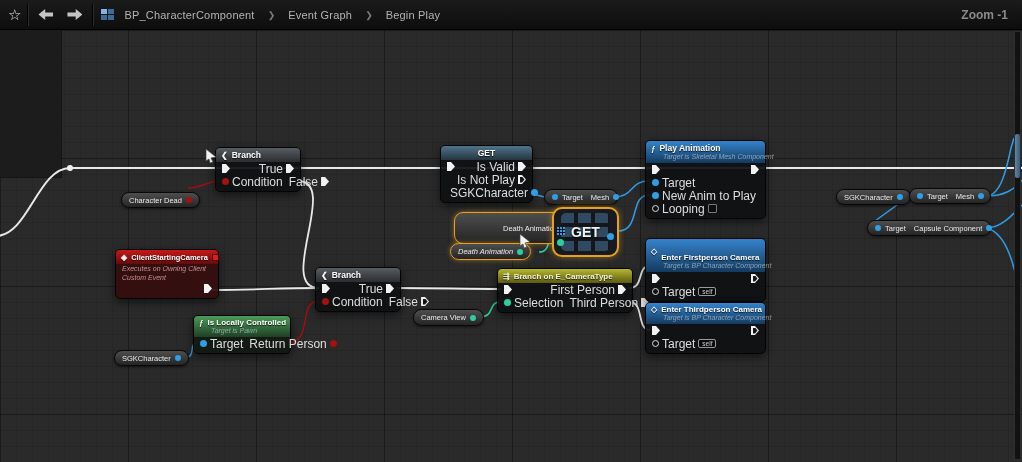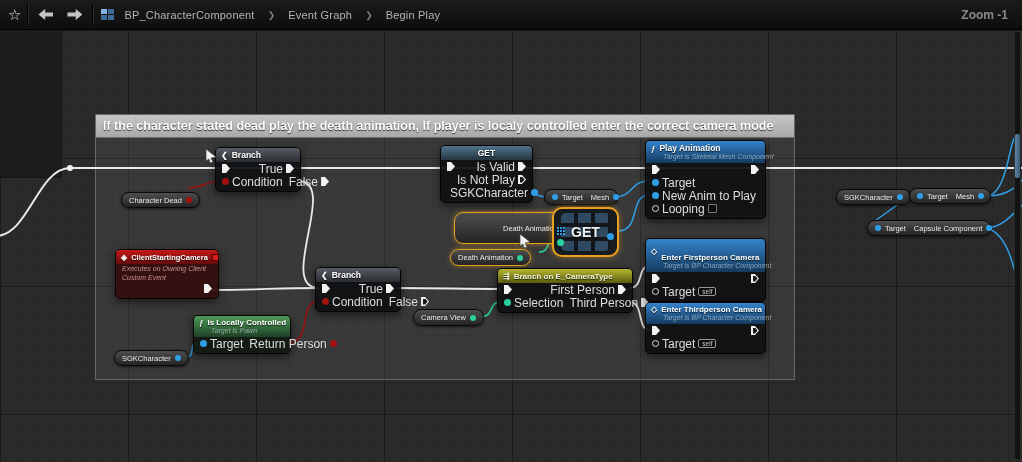--- a/index.html
+++ b/index.html
@@ -134,25 +134,20 @@
     <span class="crumb-sep">❯</span>
     <span class="crumb">Event Graph</span>
     <span class="crumb-sep">❯</span>
     <span class="crumb">Begin Play</span>
     <span class="tb-zoom">Zoom -1</span>
   </div>
 
   <div class="canvas"></div>
   <div class="dark-panel"></div>
 
-  <div class="comment">
-    <div class="comment-hdr">
-      <span class="comment-title">If the character stated dead play the death animation, If player is localy controlled enter the correct camera mode</span>
-    </div>
-  </div>
 
   <svg id="wires" width="1022" height="462">
     <g fill="none">
 
       <path d="M -4,236 C 28,236 38,168 70,168" stroke="#e9e9e9" stroke-width="2"></path>
       <circle cx="70" cy="168" r="3" fill="#f2f2f2"></circle>
       <path d="M 70,168 L 1022,168" stroke="#e9e9e9" stroke-width="2"></path>
 
       <path d="M 298,181 C 340,181 276,288 319,288" stroke="#e9e9e9" stroke-width="1.8"></path>
       <path d="M 212,290 C 258,290 276,288 319,288" stroke="#e9e9e9" stroke-width="1.8"></path>
@@ -233,21 +228,21 @@
     <span class="sp" style="flex:1"></span>
     <span>Mesh</span>
     <span class="pd c-blue"></span>
   </div>
 
   <div class="pill sel" style="left:454px; top:212px; height:32px;padding-left:48px;">
     <span>Death Animations</span>
     <span class="parr"></span>
   </div>
 
-  <div class="pill sel" style="left:450px; top:249px; height:17px;">
+  <div class="pill sel" style="left:450px; top:243px; height:17px;font-style:italic;">
     <span>Death Animation</span>
     <span class="pd c-green"></span>
   </div>
 
   <div class="arrayget">
     <div class="grid"></div>
     <div class="glabel">GET</div>
     <span class="parr"></span>
     <span class="pd c-green pidx"></span>
     <span class="pd c-blue pout"></span>

